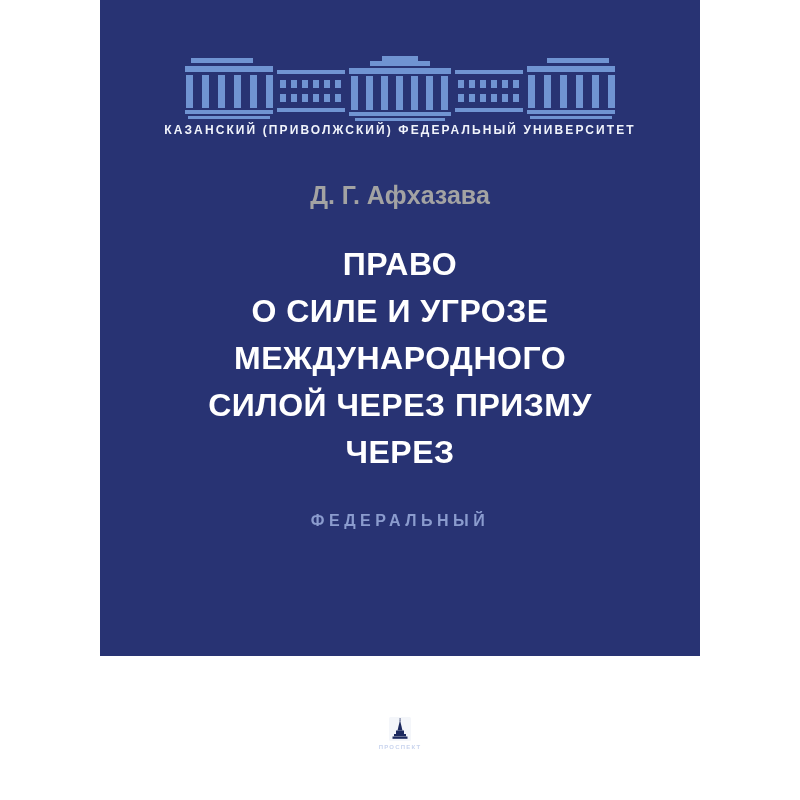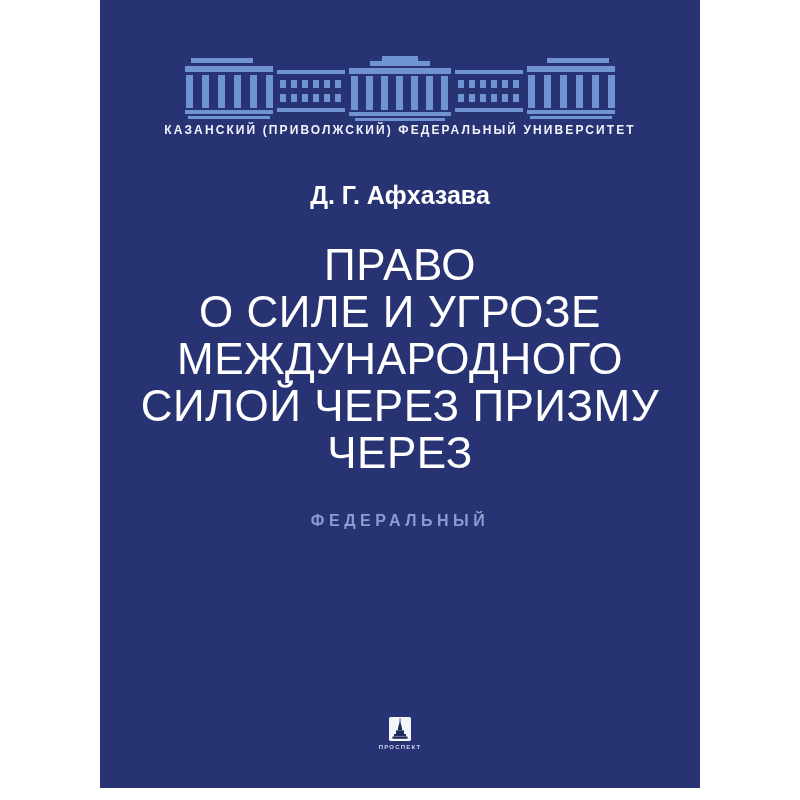--- a/index.html
+++ b/index.html
@@ -5,46 +5,46 @@
   html, body { margin: 0; padding: 0; }
   body {
     width: 800px; height: 800px;
     background: #ffffff;
     font-family: "Liberation Sans", sans-serif;
     overflow: hidden;
   }
   .page { position: relative; width: 800px; height: 800px; background: #ffffff; }
   .cover {
     position: absolute; left: 100px; top: 0;
-    width: 600px; height: 788px;
+    width: 600px; height: 656px;
     background: #283373;
   }
   .building-wrap {
     position: absolute; left: 85px; top: 56px;
     width: 430px; height: 66px;
   }
   .university-label {
     position: absolute; left: 0; top: 123px; width: 600px;
     text-align: center;
     color: #f0f3fb;
     font-size: 12px; font-weight: bold;
     letter-spacing: 2.1px;
     white-space: nowrap;
   }
   .author {
     position: absolute; left: 0; top: 181px; width: 600px;
     text-align: center;
-    color: #ffffff;
+    color: #a3a3a3;
     font-size: 25px; font-weight: bold;
   }
   .title-block {
     position: absolute; left: 0; top: 241px; width: 600px;
     text-align: center;
     color: #ffffff;
-    font-size: 44px; font-weight: normal;
+    font-size: 32px; font-weight: bold;
     line-height: 47px;
     letter-spacing: 0.5px;
   }
   .subtitle {
     position: absolute; left: 0; top: 512px; width: 600px;
     text-align: center;
     color: #8b9cce;
     font-size: 16px; font-weight: bold;
     letter-spacing: 4.5px;
   }

